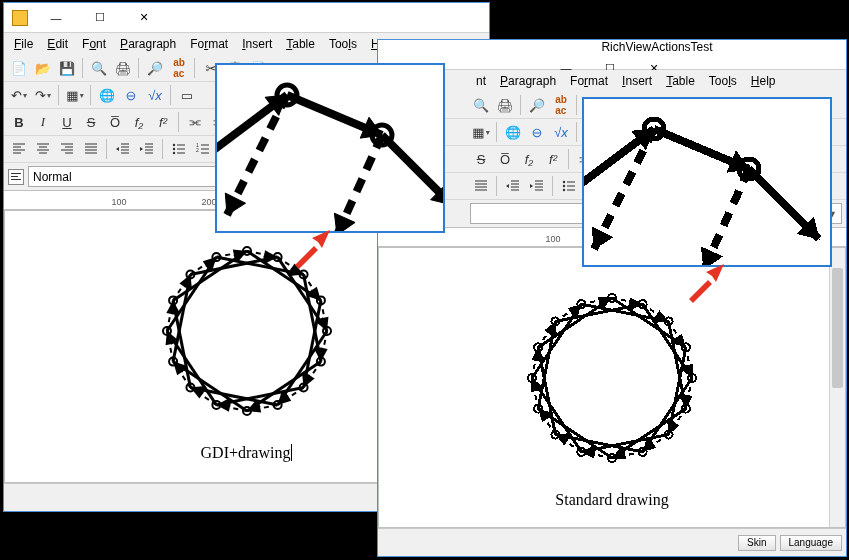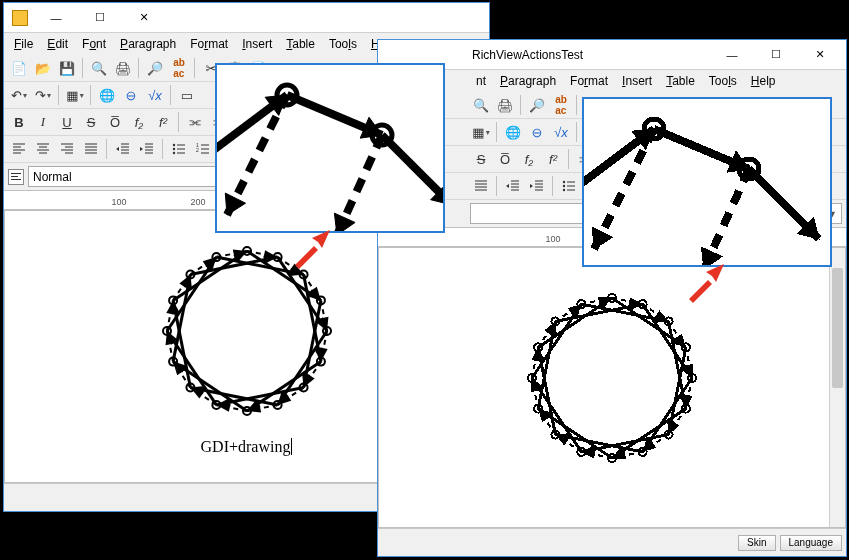--- a/index.html
+++ b/index.html
@@ -143,41 +143,41 @@
     display:flex; align-items:center;
   }
   .graph-wrap {
     position: absolute; left: 50%; transform: translateX(-50%);
     top: 20px;
     text-align: center;
   }
   .graph-caption {
     font-family: Georgia, 'Times New Roman', serif;
     font-size: 16px;
-    margin-top: 4px;
+    margin-top: 10px;
   }
   .cursor { border-right: 1px solid #000; padding-right:1px;}
   .zoom-overlay {
     position: absolute;
     border: 2px solid #2b7cd3;
     background: #fff;
     z-index: 50;
     overflow:hidden;
   }
   .zoom-overlay.z1 { left: 215px; top: 63px; width: 230px; height: 170px; }
   .zoom-overlay.z2 { left: 582px; top: 97px; width: 250px; height: 170px; }
   .red-arrow {
     position: absolute;
     z-index: 51;
   }
   .red-arrow svg { width: 40px; height: 40px; }
   .red-arrow.a1 { left: 290px; top: 230px; }
   .red-arrow.a2 { left: 684px; top: 264px; }
   
-  .w2 .titlebar { padding-left: 0;}
+  .w2 .titlebar { padding-left: 0; flex-direction: column;}
   .w2 .menubar, .w2 .toolbar, .w2 .style-row { padding-left: 0;}
 </style>
 </head>
 <body>
 
 <div class="window w1">
   <div class="titlebar">
     <div class="app-icon"></div>
     <div class="winbtns">
       <div class="winbtn">—</div>
@@ -306,21 +306,21 @@
         <span></span>
       </div>
     <div class="style-select">
       <span>Normal</span>
       <span class="arr">▼</span>
     </div>
   </div>
 
   <div class="ruler">
     <div class="lbl" style="left:115px">100</div>
-    <div class="lbl" style="left:194px">200</div>
+    <div class="lbl" style="left:205px">200</div>
   </div>
 
   <div class="doc-area">
     <div class="graph-wrap">
       <svg width="200" height="200" viewBox="0 0 200 200">
         <g transform="translate(100,100)">
           <g id="ring1">
               <circle cx="4.898587196589413e-15" cy="-80" r="4" fill="#fff" stroke="#000" stroke-width="2"></circle>
               <circle cx="30.614674589207187" cy="-73.91036260090294" r="4" fill="#fff" stroke="#000" stroke-width="2"></circle>
               <circle cx="56.568542494923804" cy="-56.5685424949238" r="4" fill="#fff" stroke="#000" stroke-width="2"></circle>
@@ -603,20 +603,21 @@
               <path d="M -30.614674589207226 -73.91036260090291 L -39.601864327660834 -62.86688010912114 L -44.2567706474389 -69.833439731969 Z" fill="#000"></path>
               <line x1="-56.56854249492382" y1="-56.5685424949238" x2="30.614674589207187" y2="-73.91036260090294" stroke="#000" stroke-width="3"></line>
               <path d="M 30.614674589207187 -73.91036260090294 L 18.08543614983561 -67.14676377552675 L 16.450850423482677 -75.36438115088605 Z" fill="#000"></path>
               <line x1="-30.614674589207226" y1="-73.91036260090291" x2="4.898587196589413e-15" y2="-80" stroke="#000" stroke-width="2" stroke-dasharray="5,4"></line>
               <path d="M 4.898587196589413e-15 -80 L -12.52923843937157 -73.23640117462381 L -14.163824165724506 -81.4540185499831 Z" fill="#000"></path>
               <line x1="-30.614674589207226" y1="-73.91036260090291" x2="56.568542494923804" y2="-56.5685424949238" stroke="#000" stroke-width="3"></line>
               <path d="M 56.568542494923804 -56.5685424949238 L 42.4047183291993 -55.114523944940686 L 44.03930405555222 -63.33214132029999 Z" fill="#000"></path>
             </g>
         </g>
       </svg>
+      <div class="graph-caption">Standard drawing</div>
     </div>
     <div class="scrollbar-v">
         <div class="thumb"></div>
       </div>
   </div>
 
   <div class="statusbar">
     <div class="statusbtn">Skin</div>
     <div class="statusbtn">Language</div>
   </div>

